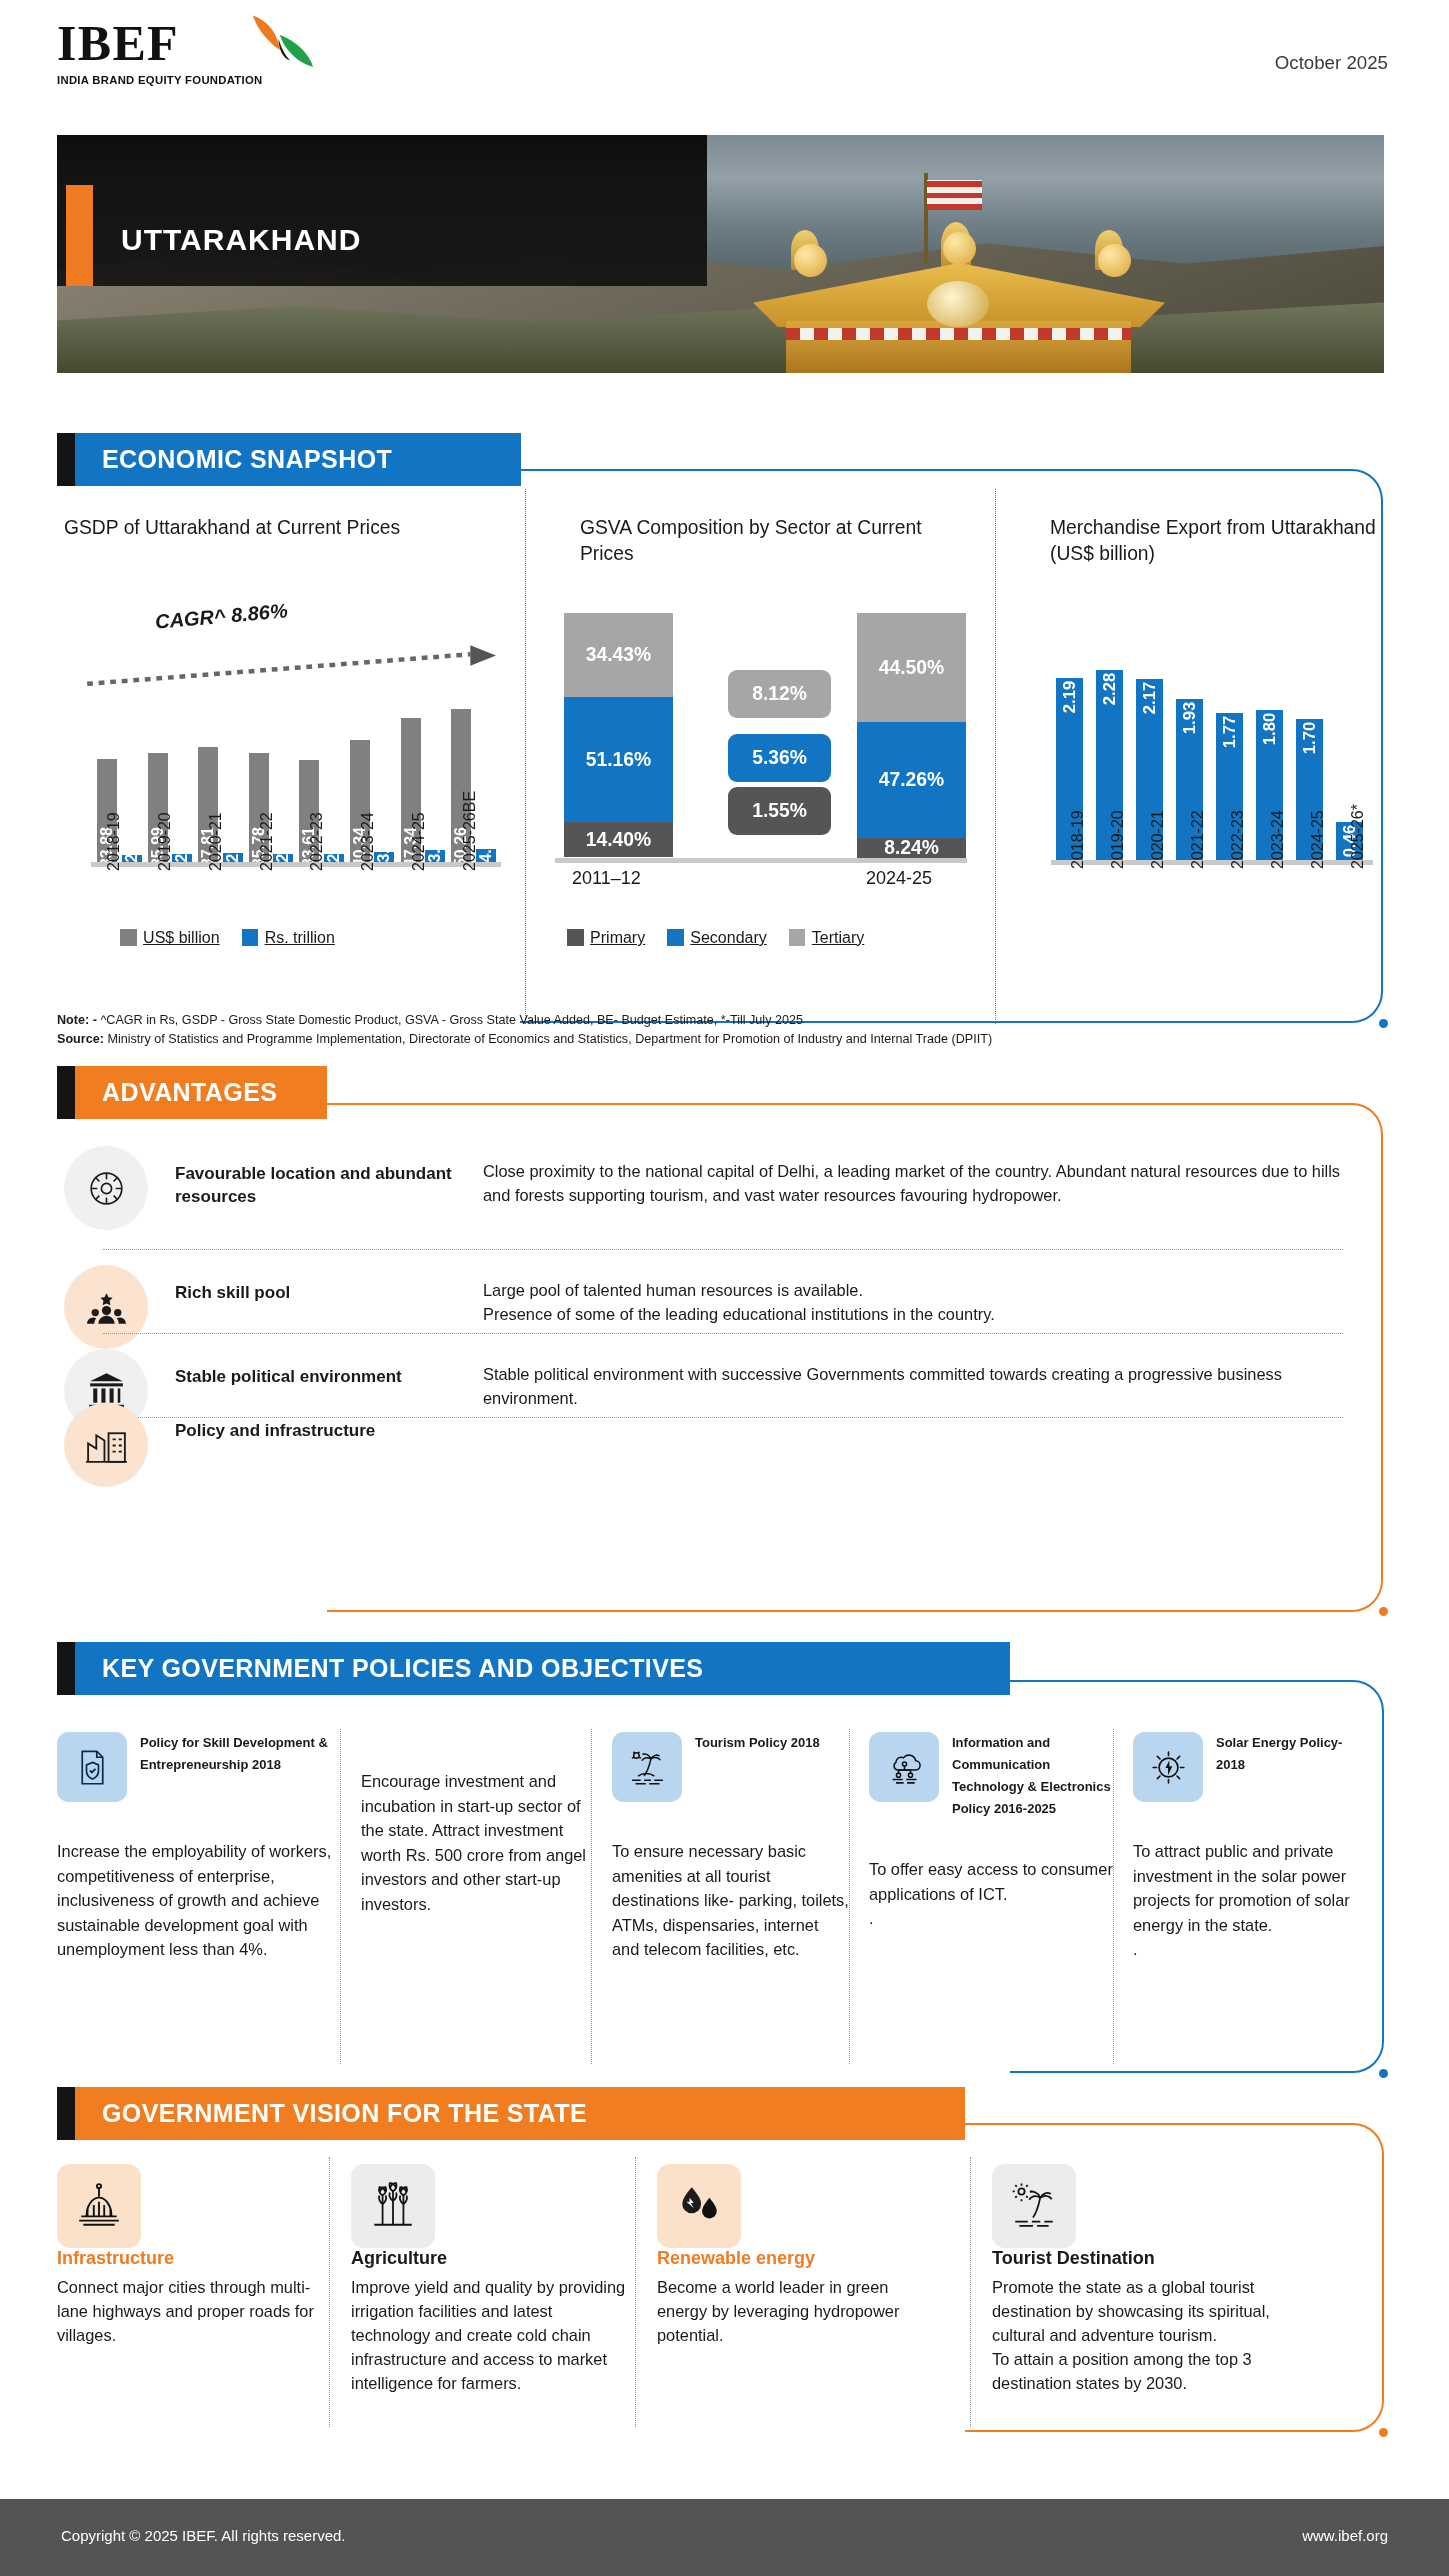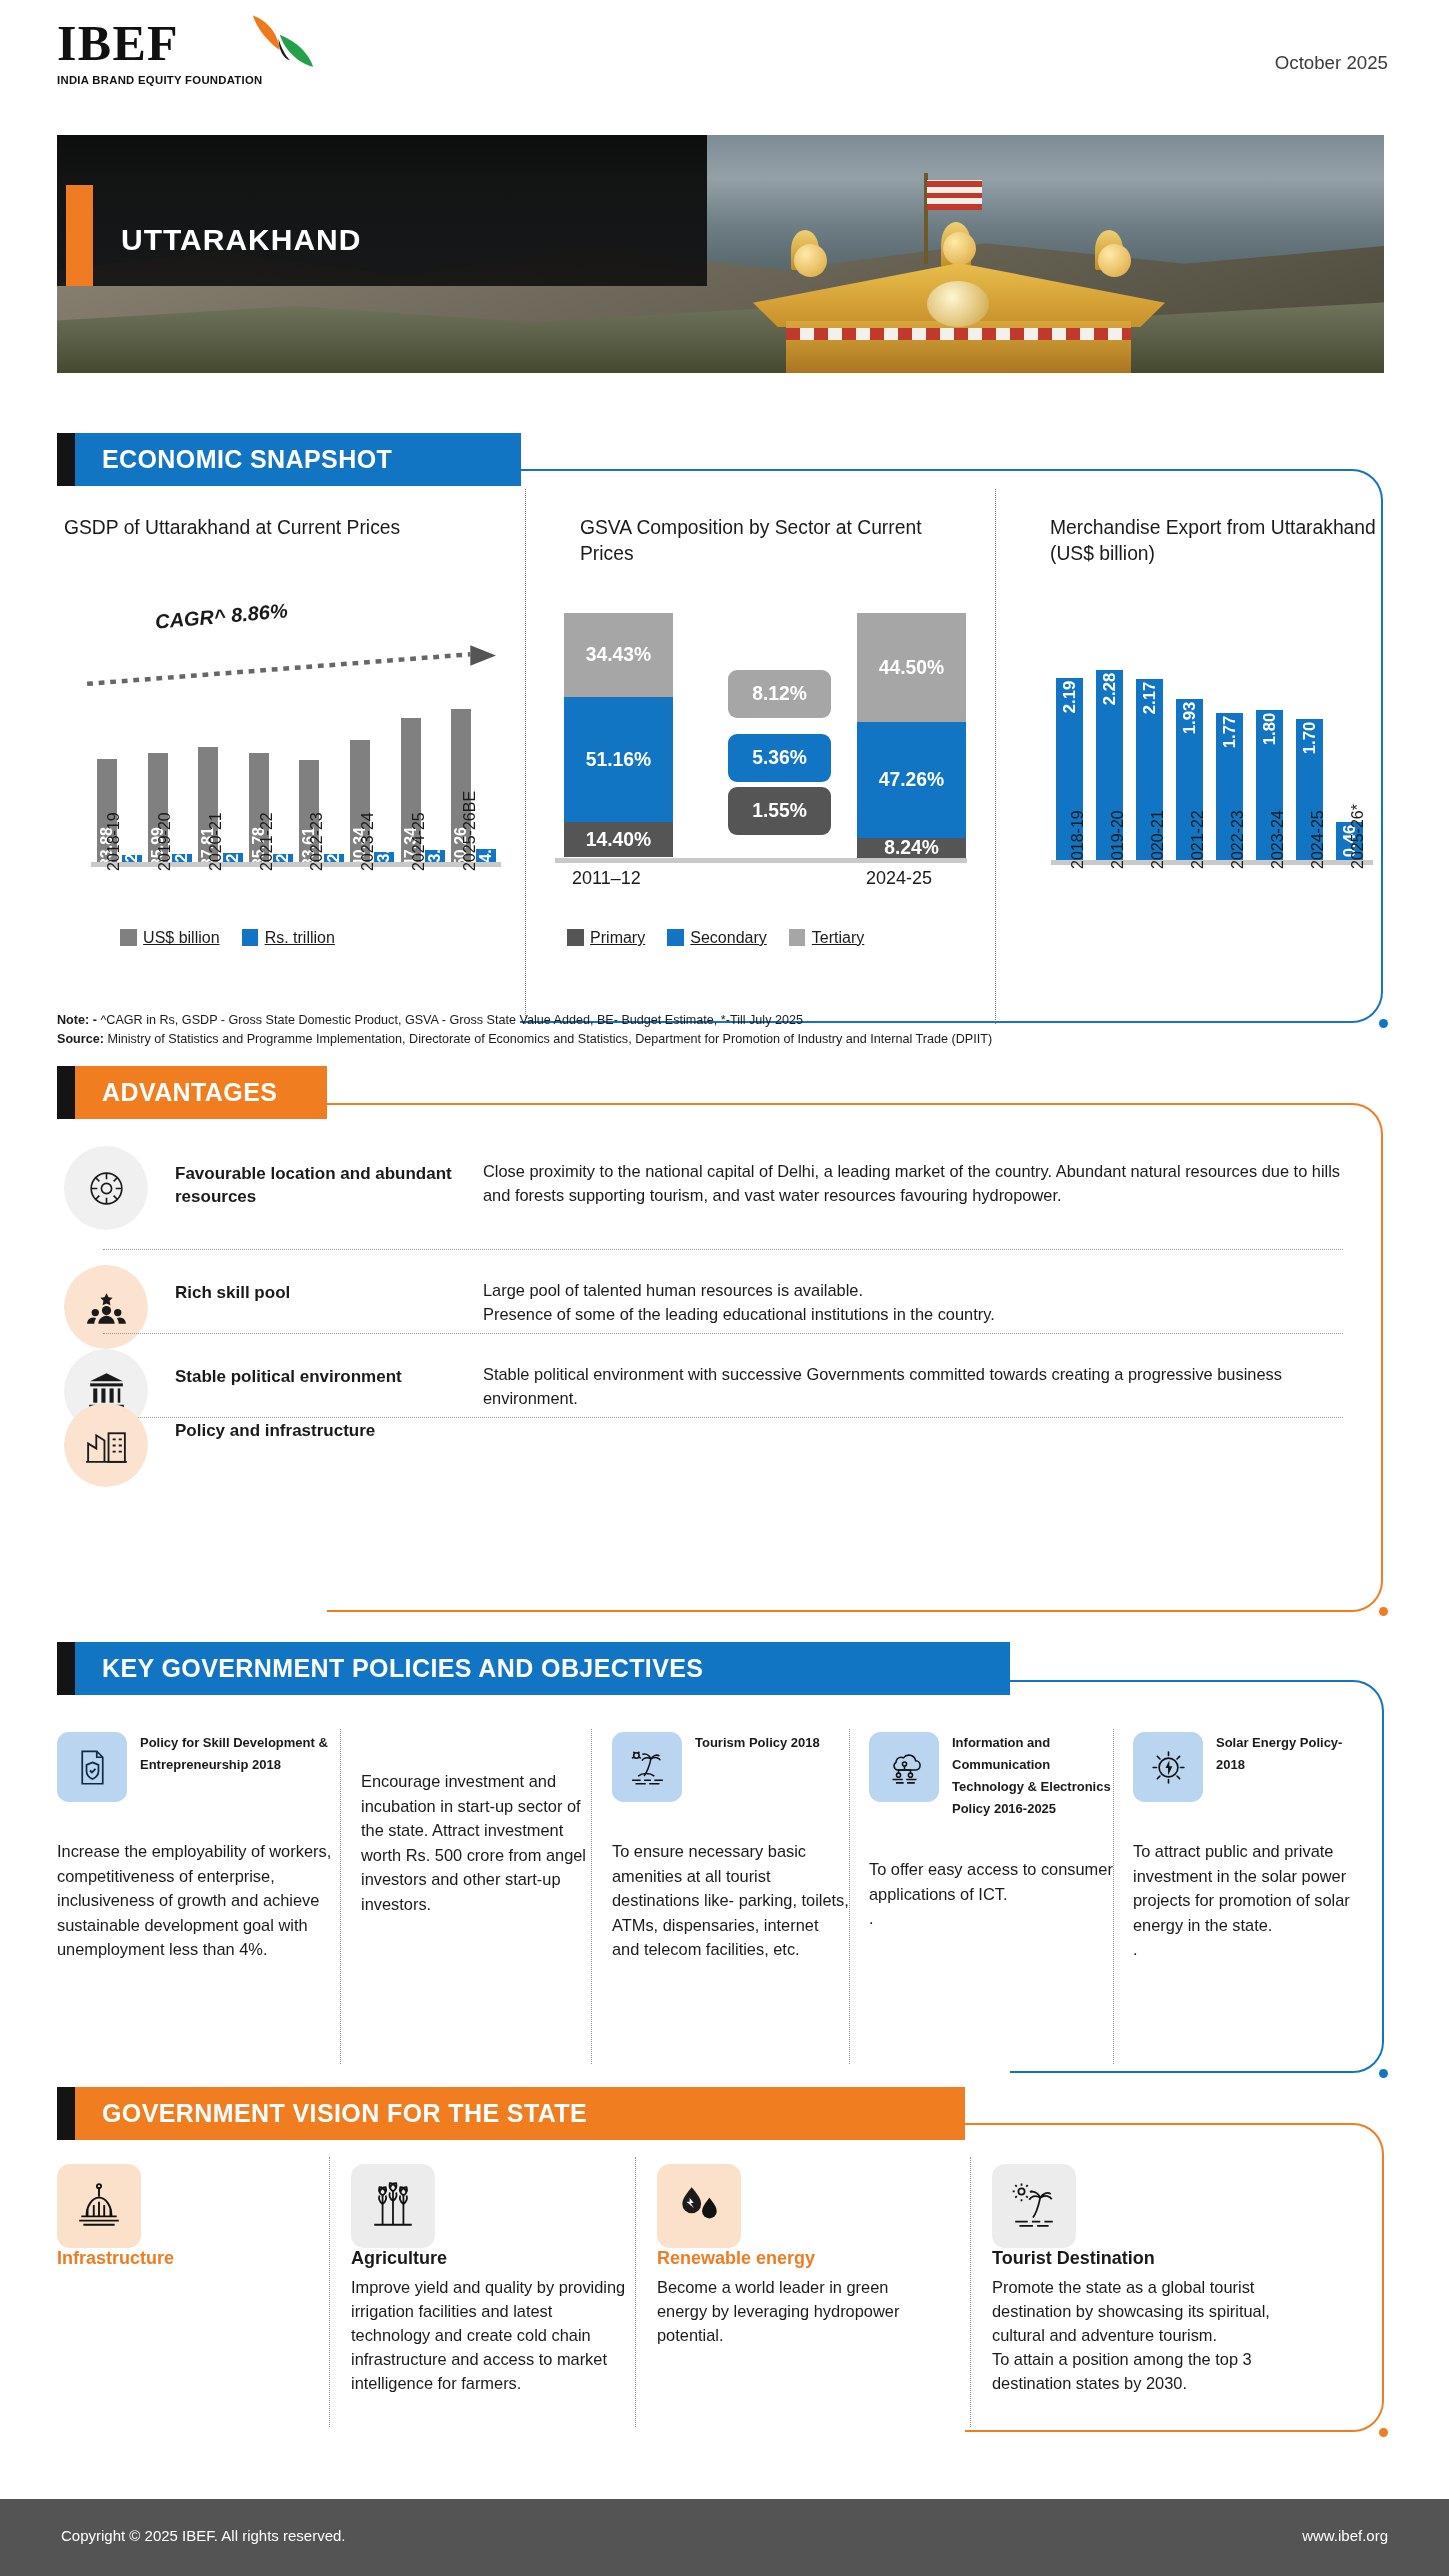--- a/index.html
+++ b/index.html
@@ -487,20 +487,21 @@
         <svg width="50" height="50" viewBox="0 0 48 48" fill="none" stroke="#111" stroke-width="1.8">
           <path d="M24 6v9"></path>
           <circle cx="24" cy="5" r="2"></circle>
           <path d="M12 34c0-10 5.4-18 12-18s12 8 12 18"></path>
           <path d="M7 34h34"></path>
           <path d="M13 34v-7M19 34v-11M24 34V20M29 34v-11M35 34v-7"></path>
           <path d="M5 38h38M9 42h30"></path>
         </svg>
       </div>
       <div class="vis-t" style="color:#ef7c22">Infrastructure</div>
+      <div class="vis-d">Connect major cities through multi-lane highways and proper roads for villages.</div>
     </div>
     <div class="vis-div" style="left: 329px;"></div>
     <div class="vis" style="left: 351px; width: 277px;">
       <div class="vis-ico ">
         <svg width="50" height="50" viewBox="0 0 48 48" fill="none" stroke="#111" stroke-width="1.7">
           <path d="M14 42V14M24 42V10M34 42V14"></path>
           <path d="M14 14c-3-2-4-5-3-8 3 0 5 2 6 5M14 14c3-2 4-5 3-8-3 0-5 2-6 5M14 22c-3-2-4-5-3-8M14 22c3-2 4-5 3-8"></path>
           <path d="M24 10c-3-2-4-5-3-8 3 0 5 2 6 5M24 10c3-2 4-5 3-8-3 0-5 2-6 5M24 19c-3-2-4-5-3-8M24 19c3-2 4-5 3-8"></path>
           <path d="M34 14c-3-2-4-5-3-8 3 0 5 2 6 5M34 14c3-2 4-5 3-8-3 0-5 2-6 5M34 22c-3-2-4-5-3-8M34 22c3-2 4-5 3-8"></path>
           <path d="M6 42h36"></path>

